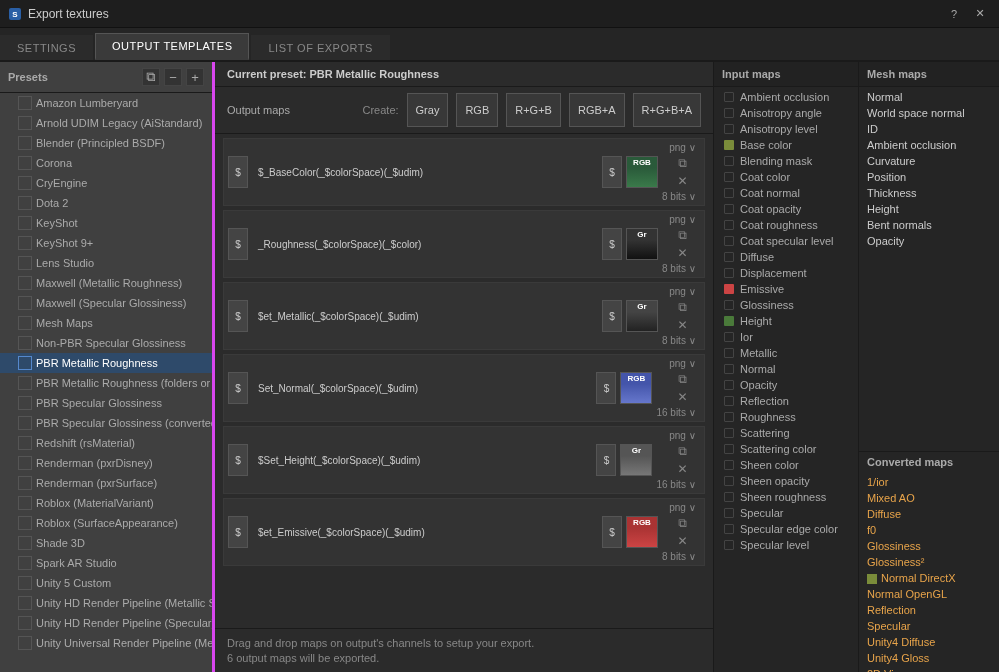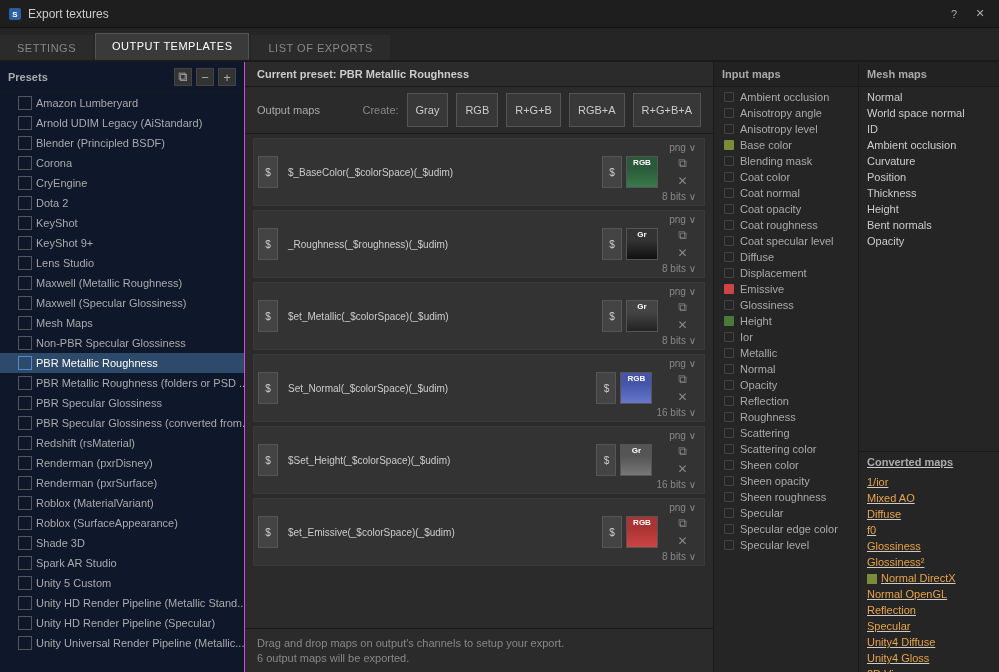--- a/index.html
+++ b/index.html
@@ -74,23 +74,23 @@
       border-bottom: 2px solid #3a3a3a;
     }
 
     .main-layout {
       display: flex;
       height: calc(672px - 28px - 34px);
     }
 
     
     .sidebar {
-      width: 245px;
-      background: #0f172a;
-      border-right: 1px solid #d946ef;
+      width: 215px;
+      background: #404040;
+      border-right: 3px solid #d946ef;
       display: flex;
       flex-direction: column;
       overflow: hidden;
     }
     .sidebar-header {
       display: flex;
       align-items: center;
       padding: 6px 8px;
       border-bottom: 1px solid #1a1a1a;
     }
@@ -335,21 +335,20 @@
       padding: 2px 8px;
       font-size: 11px;
       color: #e8a44a;
       cursor: pointer;
     }
     .mesh-item.normal-text { color: #cccccc; }
     .mesh-item.converted { color: #e8a44a; }
 
     .converted-section {
       margin-top: 8px;
-      text-decoration: underline;
     }
     .converted-header {
       padding: 4px 8px;
       font-size: 11px;
       font-weight: bold;
       color: #aaa;
       border-top: 1px solid #1a1a1a;
     }
   </style>
 </head>
@@ -443,21 +442,21 @@
       <div class="output-row-controls">
         <span>png ∨</span>
         <button class="icon-btn">⧉</button>
         <button class="icon-btn">✕</button>
       </div>
       <div>8 bits ∨</div>
     </div>
   </div>
         <div class="output-row">
     <button class="channel-btn">$</button>
-    <span class="output-row-name">_Roughness(_$roughness)(_$udim)</span>
+    <span class="output-row-name">_Roughness(_$colorSpace)(_$color)</span>
     <button class="channel-btn">$</button>
     <div class="color-swatch" style="background:#333333;">
       <div class="swatch-label" style="background:#333333; color:#fff;">Gr</div>
       <div class="swatch-preview" style="background: linear-gradient(to bottom, #333333, #111111);"></div>
     </div>
     <div class="output-row-right">
       <div class="output-row-controls">
         <span>png ∨</span>
         <button class="icon-btn">⧉</button>
         <button class="icon-btn">✕</button>

